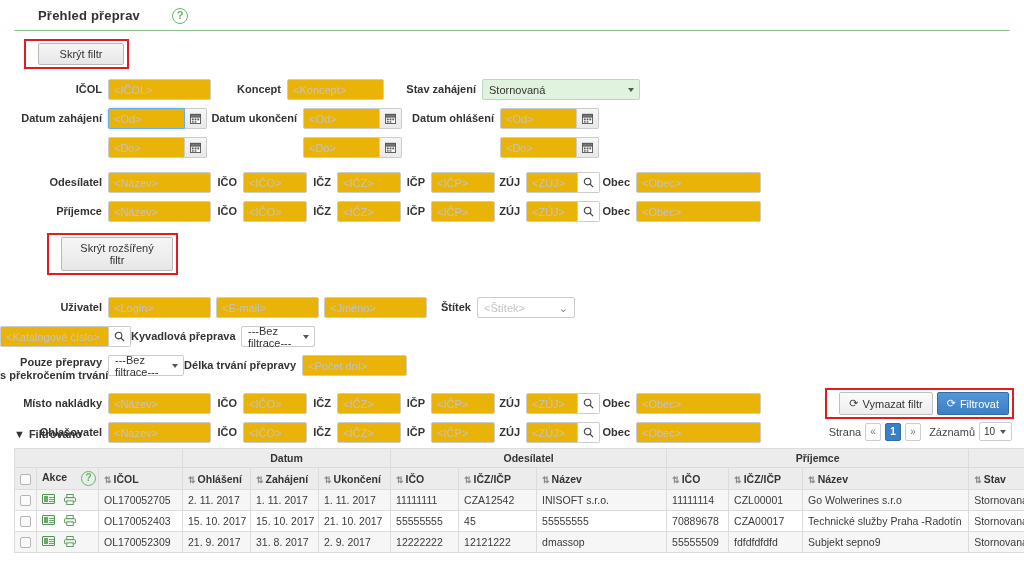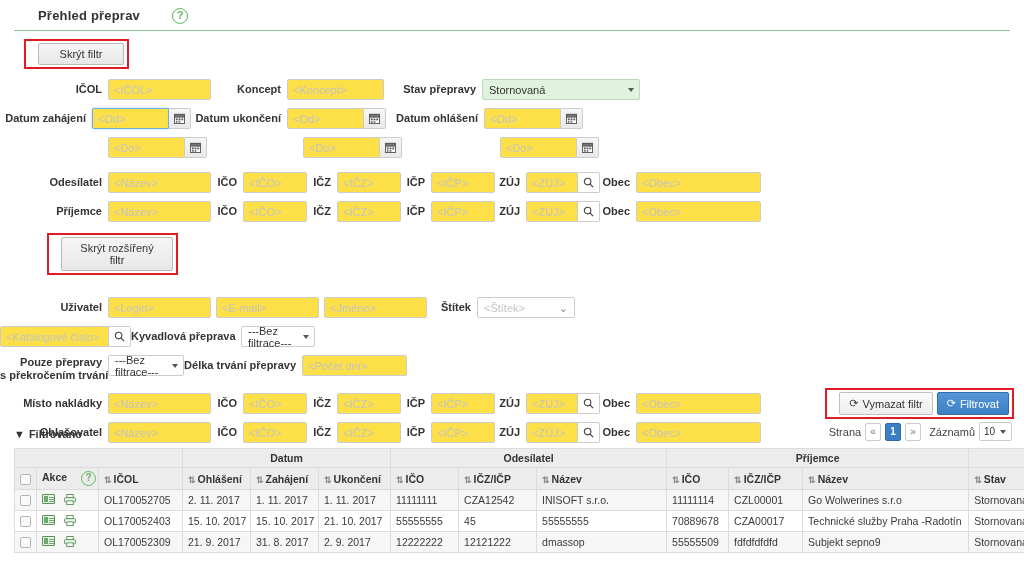--- a/index.html
+++ b/index.html
@@ -43,21 +43,21 @@
   .form{ margin-top:10px; }
   .row{ display:flex; align-items:flex-start; margin-bottom:8px; }
   .lbl{
     font-size:11px; font-weight:bold; color:#333;
     text-align:right; padding-top:4px; padding-right:6px;
     white-space:nowrap;
   }
   .lbl.two{ line-height:11px; padding-top:2px; }
   .inp{
     height:21px; border:1px solid #ccc; border-radius:2px;
-    background:#fde047; font-size:11px; color:#333;
+    background:#eab308; font-size:11px; color:#333;
     padding:0 5px; font-family:"Liberation Sans", sans-serif;
     outline:none;
   }
   .inp::placeholder{ color:#c3c3c3; }
   .inp.focus{ border:1px solid #66afe9; box-shadow:0 0 3px rgba(102,175,233,.5); }
 
   
   .dategrp{ display:flex; }
   .dategrp .inp{ border-top-right-radius:0; border-bottom-right-radius:0; width:77px;}
   .calbtn{
@@ -177,29 +177,29 @@
   </span>
 </div>
 
 <div class="form">
 
   <div class="row">
     <div class="lbl" style="width:108px;">IČOL</div>
     <input class="inp" style="width: 103px;" placeholder="&lt;IČOL&gt;">
     <div class="lbl" style="width:76px;">Koncept</div>
     <input class="inp" style="width: 97px;" placeholder="&lt;Koncept&gt;">
-    <div class="lbl" style="width:98px;">Stav přepravy</div>
+    <div class="lbl" style="width:98px;">Stav zahájení</div>
     <div class="fakesel green" style="width:158px;">
       <span>Stornovaná</span>
       <i class="car"></i>
     </div>
   </div>
 
   <div class="row">
-    <div class="lbl" style="width:92px;">Datum zahájení</div>
+    <div class="lbl" style="width:108px;">Datum zahájení</div>
     <div class="dategrp">
       <input class="inp focus" placeholder="&lt;Od&gt;" style="">
       <div class="calbtn">
         <svg width="11" height="11" viewBox="0 0 12 12">
             <rect x="0.5" y="1.5" width="11" height="10" fill="#fff" stroke="#555"></rect>
             <rect x="0.5" y="1.5" width="11" height="3" fill="#777" stroke="#555"></rect>
             <rect x="2" y="6" width="2" height="2" fill="#555"></rect>
             <rect x="5" y="6" width="2" height="2" fill="#555"></rect>
             <rect x="8" y="6" width="2" height="2" fill="#555"></rect>
             <rect x="2" y="9" width="2" height="1.5" fill="#555"></rect>

